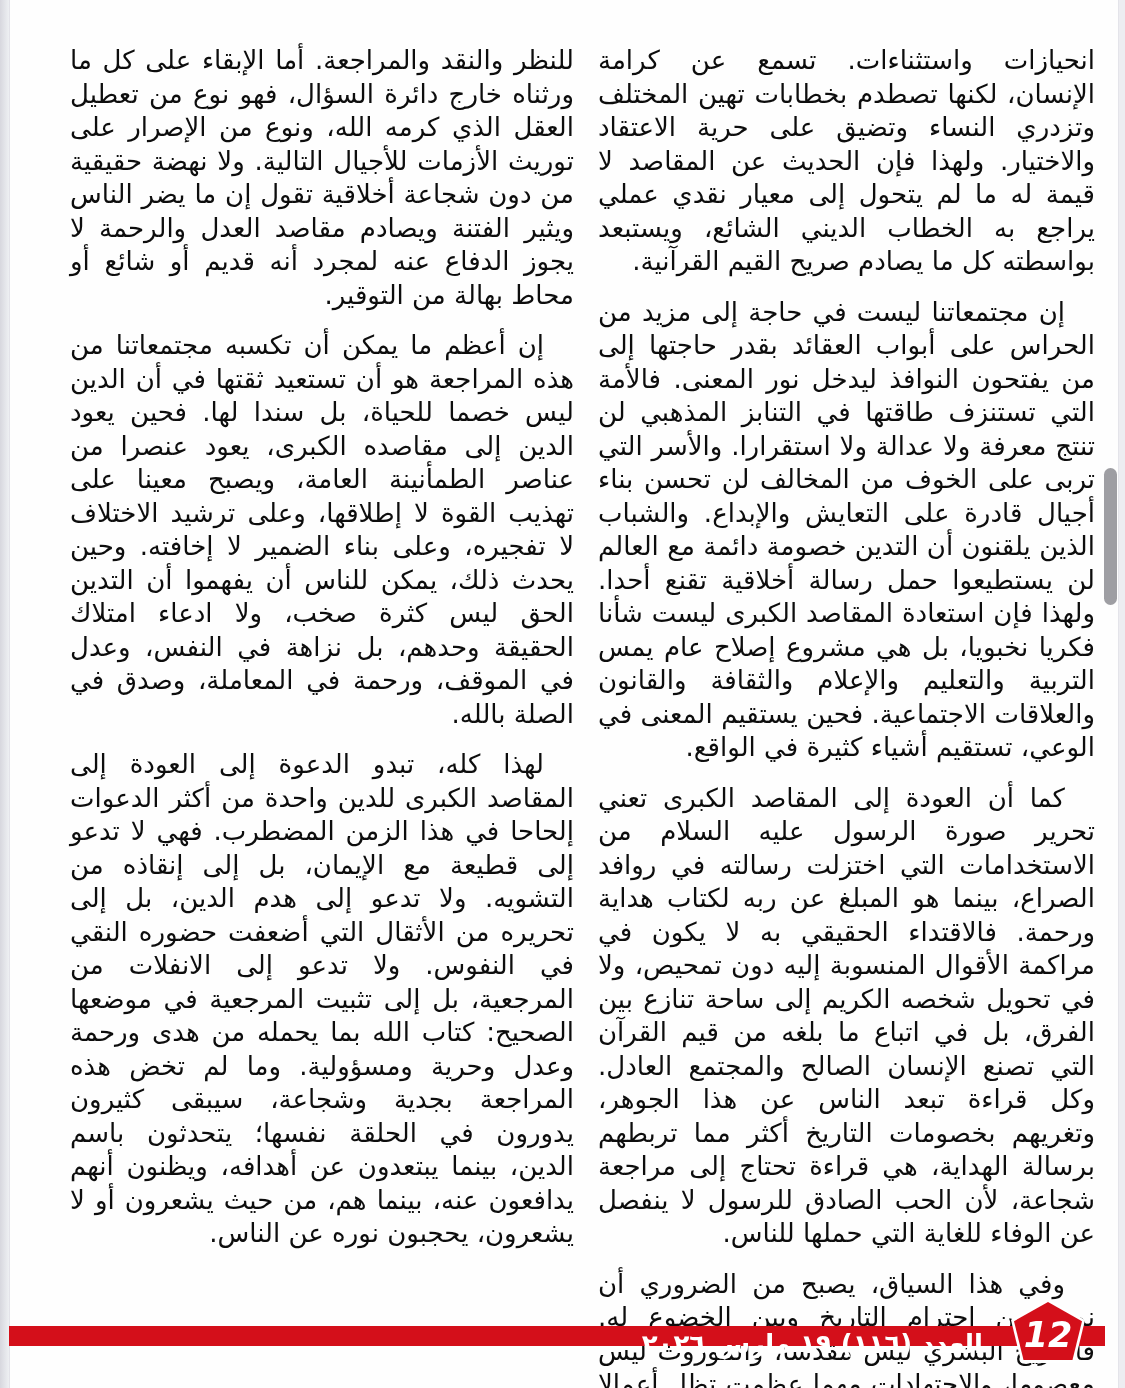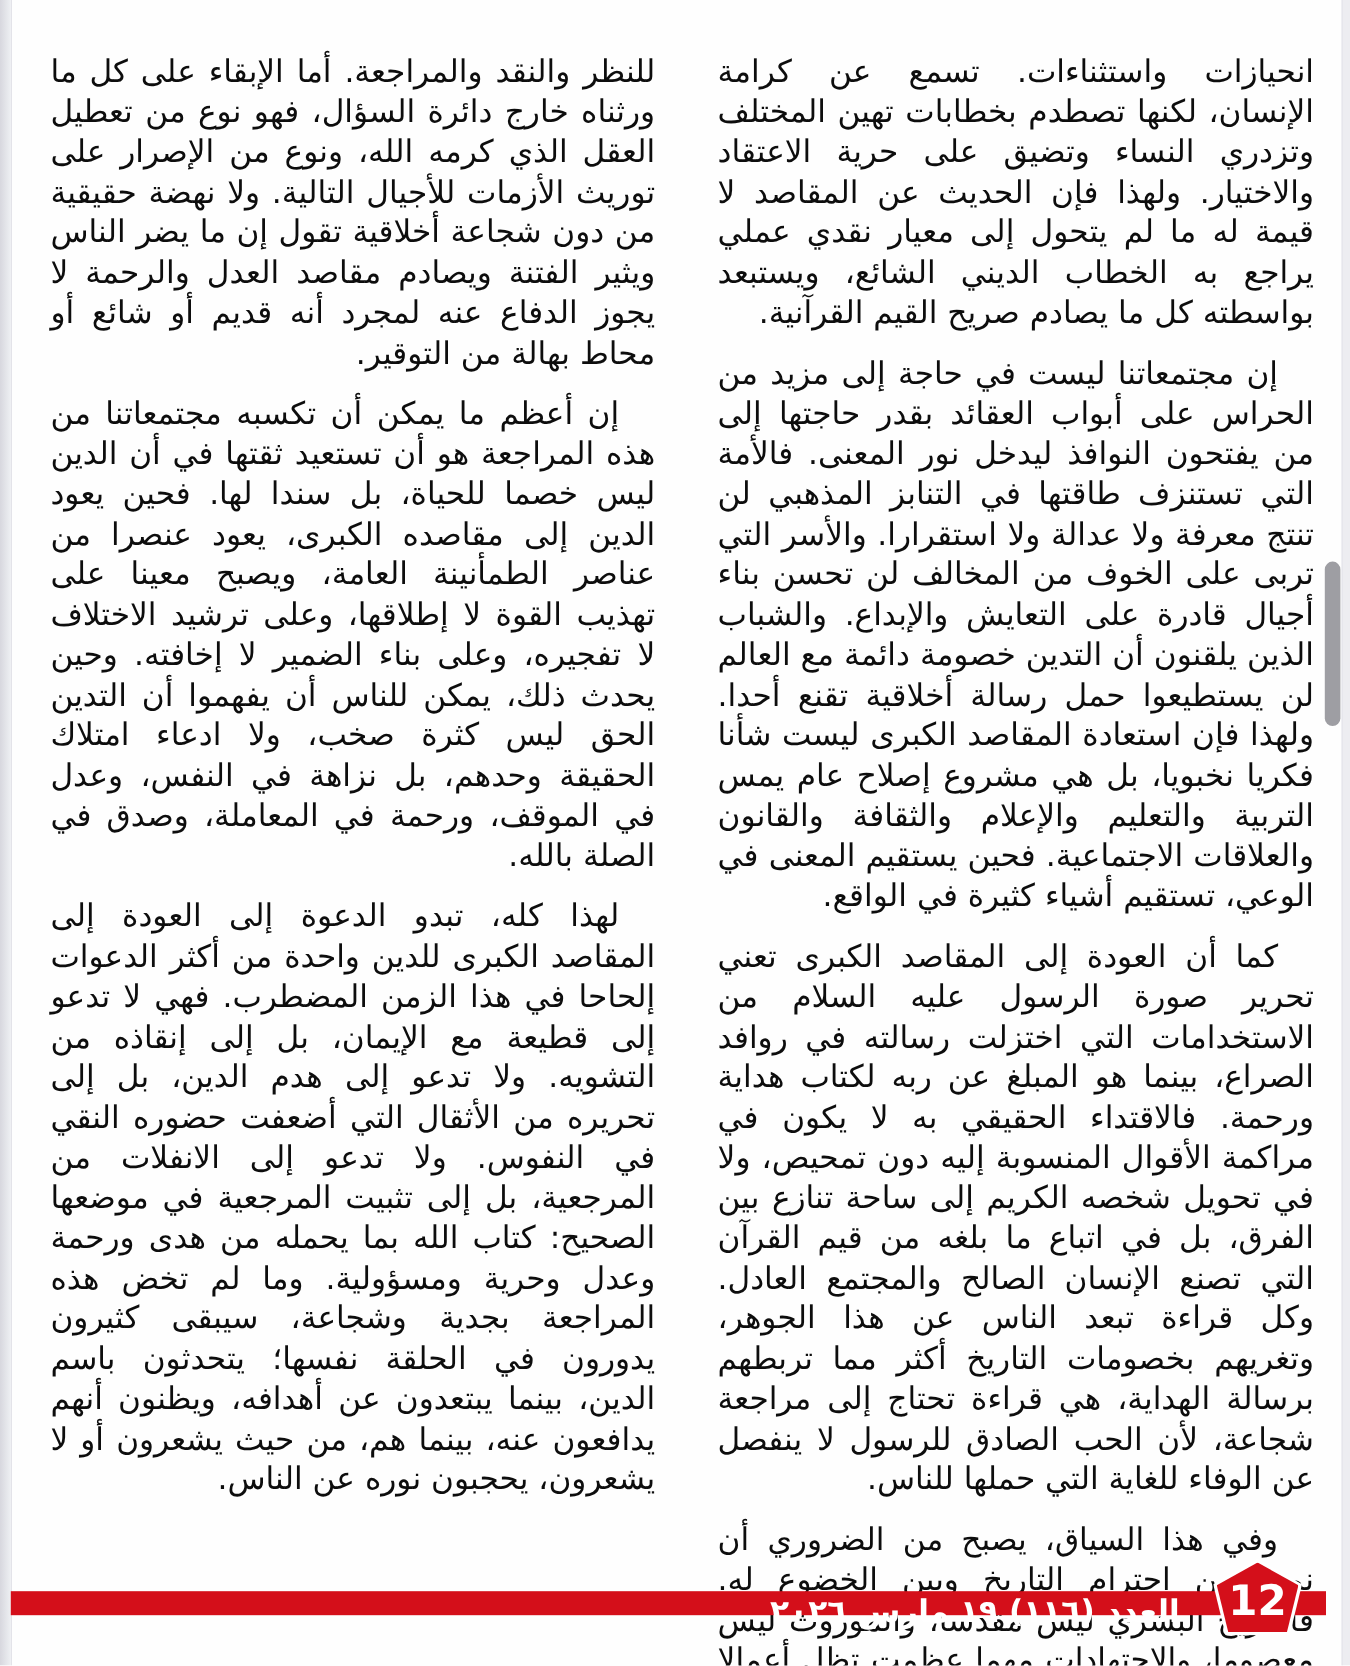--- a/index.html
+++ b/index.html
@@ -19,20 +19,21 @@
   }
   .col{
     position:absolute;top:44px;
     direction:rtl;
     text-align:justify;
     color:#0d0d0d;
     font-size:26px;
     line-height:33.5px;
     font-weight:500;
     letter-spacing:0;
+    margin-left:28px;
   }
   .col p{margin:0 0 17px 0;text-indent:30px;}
   .col p.cont{text-indent:0;}
   .col-right{right:30px;width:497px;}
   .col-left{left:42px;width:504px;}
   .footer-bar{
     position:absolute;left:9px;right:20px;top:1326px;height:20px;
     background:#d40f1a;
     direction:rtl;
   }
@@ -47,21 +48,21 @@
     clip-path:polygon(50% 0%,100% 33%,86% 100%,14% 100%,0% 33%);
   }
   .page-badge .inner{
     position:absolute;inset:3px;
     background:#d40f1a;
     clip-path:polygon(50% 0%,100% 33%,86% 100%,14% 100%,0% 33%);
   }
   .page-badge .num{
     position:absolute;left:0;right:0;top:16px;
     text-align:center;
-    color:#ffffff;font-size:35px;font-weight:bold;
+    color:#ffffff;font-size:35px;font-weight:bold;font-style:italic;
     font-family:"DejaVu Sans",sans-serif;
   }
 </style>
 </head>
 <body>
 
 <div class="page">
 
   <div class="edge edge-left"></div>
   <div class="edge edge-right"></div>

